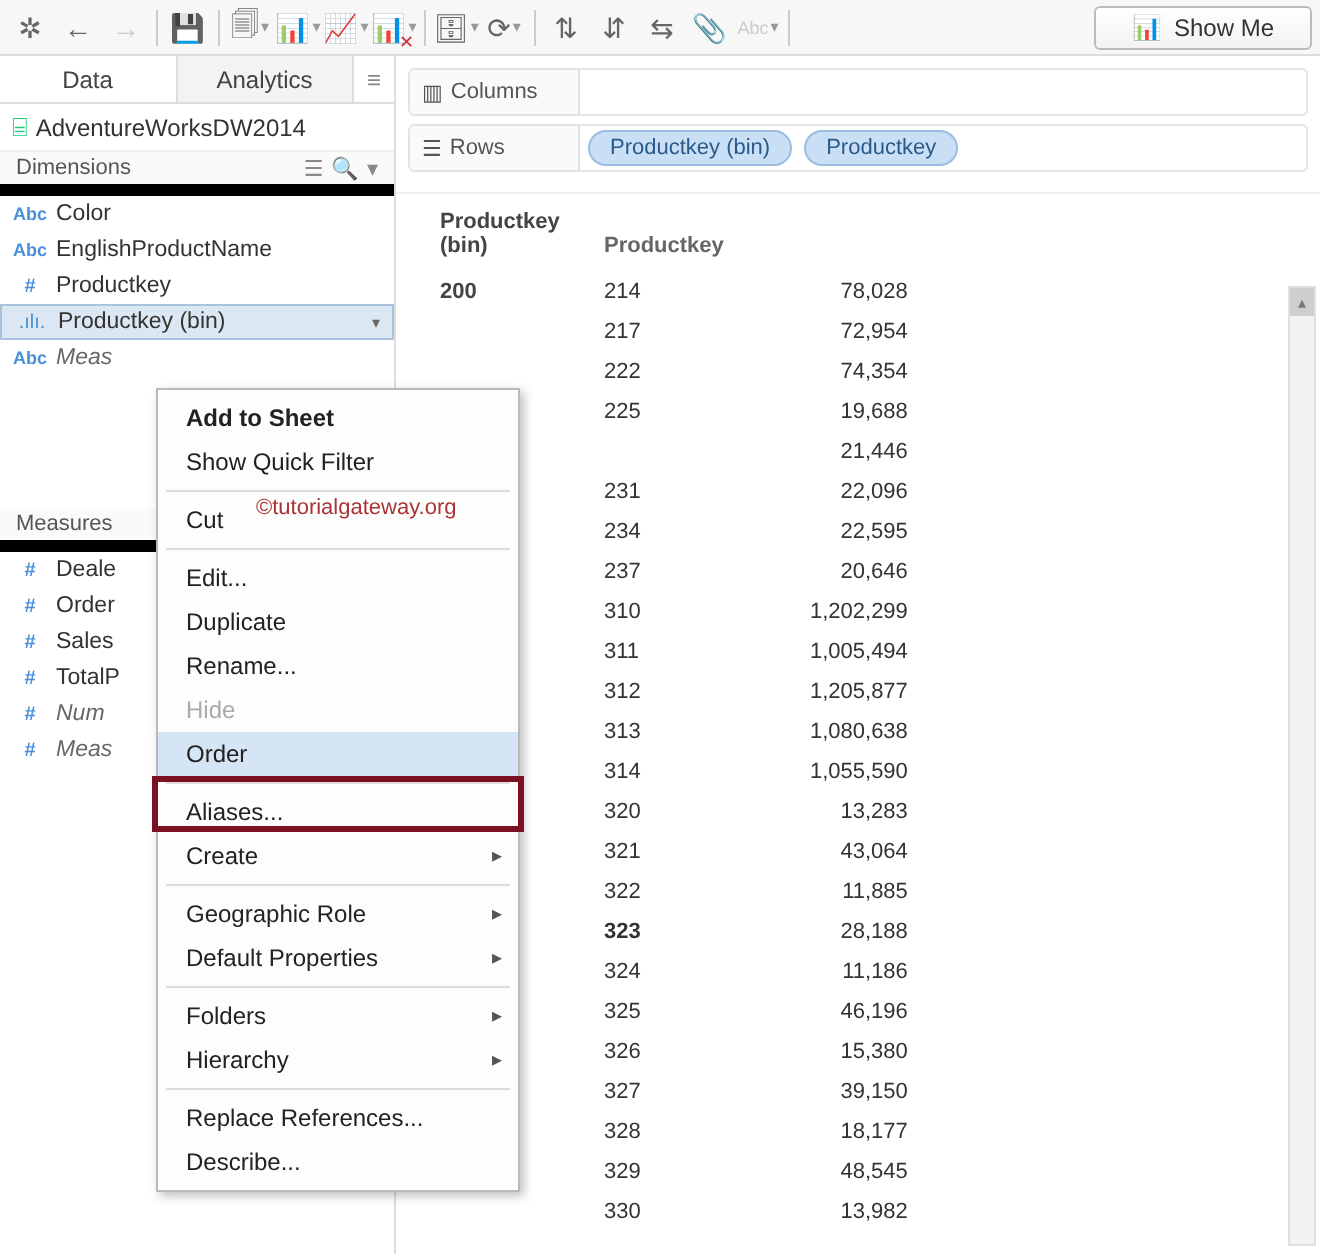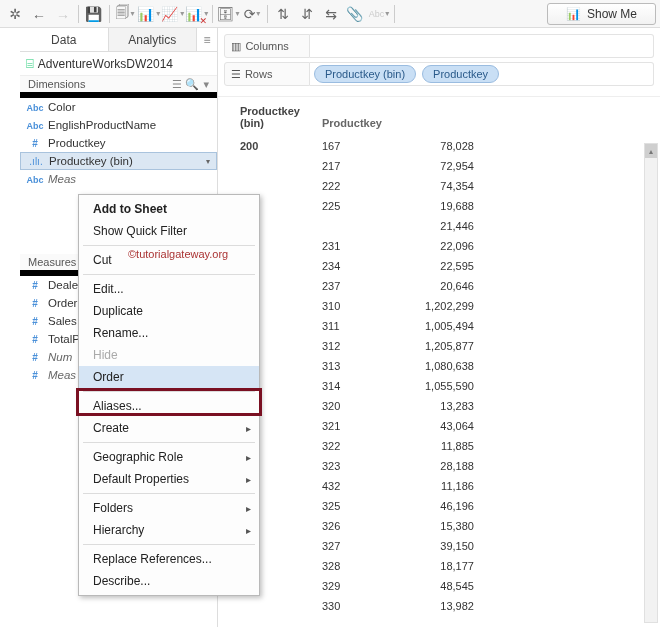--- a/index.html
+++ b/index.html
@@ -7,21 +7,21 @@
 
   
   .toolbar { height: 28px; background: #f7f7f7; border-bottom: 1px solid #ddd; display: flex; align-items: center; padding: 0 4px; gap: 2px; }
   .tb-btn { width: 22px; height: 22px; display: flex; align-items: center; justify-content: center; color: #666; font-size: 14px; border-radius: 2px; }
   .tb-sep { width: 1px; height: 18px; background: #ccc; margin: 0 2px; }
   .tb-drop { display: flex; align-items: center; }
   .tb-drop::after { content: "▾"; font-size: 8px; color: #999; margin-left: 1px; }
   .showme { margin-left: auto; height: 22px; padding: 0 18px; border: 1px solid #bbb; border-radius: 3px; background: linear-gradient(#fff,#f2f2f2); display: flex; align-items: center; gap: 6px; font-size: 12px; }
 
   
-  .main { display: flex; height: calc(627px - 28px); padding-left: 20px; }
+  .main { display: flex; height: calc(627px - 28px); }
   .sidebar { width: 198px; border-right: 1px solid #ddd; display: flex; flex-direction: column; background: #fff; }
   .tabbar { display: flex; height: 24px; border-bottom: 1px solid #ddd; }
   .tab { flex: 1; display: flex; align-items: center; justify-content: center; font-size: 12px; color: #444; background: #f3f3f3; border-right: 1px solid #ddd; }
   .tab.active { background: #fff; font-weight: 500; }
   .tab-menu { width: 20px; display:flex; align-items:center; justify-content:center; color:#888; }
   .ds { height: 24px; display: flex; align-items: center; padding: 0 6px; gap: 4px; border-bottom: 1px solid #eee; }
   .ds .cyl { color: #2c7; font-size: 13px; }
   .section-hdr { height: 22px; display: flex; align-items: center; padding: 0 8px; font-size: 11px; color: #555; border-bottom: 6px solid #000000; background:#fafafa; }
   .section-hdr .tools { margin-left: auto; display:flex; gap:4px; color:#888; font-size:11px; }
   .field-list { flex: 0 0 auto; }
@@ -199,21 +199,21 @@
         <thead>
           <tr>
             <th class="bincol">Productkey<br>(bin)</th>
             <th class="pk">Productkey</th>
             <th class="val"></th>
           </tr>
         </thead>
         <tbody id="tbody">
             <tr>
               <td class="bincol" style="text-align: left;">200</td>
-              <td class="pk" style="text-align: left;">167</td>
+              <td class="pk" style="text-align: left;">214</td>
               <td class="val">78,028</td>
             </tr>
             <tr>
               <td class="bincol" style="text-align: left;"></td>
               <td class="pk" style="text-align: left;">217</td>
               <td class="val">72,954</td>
             </tr>
             <tr>
               <td class="bincol" style="text-align: left;"></td>
               <td class="pk" style="text-align: left;">222</td>
@@ -279,26 +279,26 @@
               <td class="pk" style="text-align: left;">321</td>
               <td class="val">43,064</td>
             </tr>
             <tr>
               <td class="bincol" style="text-align: left;"></td>
               <td class="pk" style="text-align: left;">322</td>
               <td class="val">11,885</td>
             </tr>
             <tr>
               <td class="bincol" style="text-align: left;"></td>
-              <td class="pk" style="text-align: left;">323</td>
+              <td class="pk" style="text-align: left; font-weight: bold;">323</td>
               <td class="val">28,188</td>
             </tr>
             <tr>
               <td class="bincol" style="text-align: left;"></td>
-              <td class="pk" style="text-align: left;">432</td>
+              <td class="pk" style="text-align: left;">324</td>
               <td class="val">11,186</td>
             </tr>
             <tr>
               <td class="bincol" style="text-align: left;"></td>
               <td class="pk" style="text-align: left;">325</td>
               <td class="val">46,196</td>
             </tr>
             <tr>
               <td class="bincol" style="text-align: left;"></td>
               <td class="pk" style="text-align: left;">326</td>

